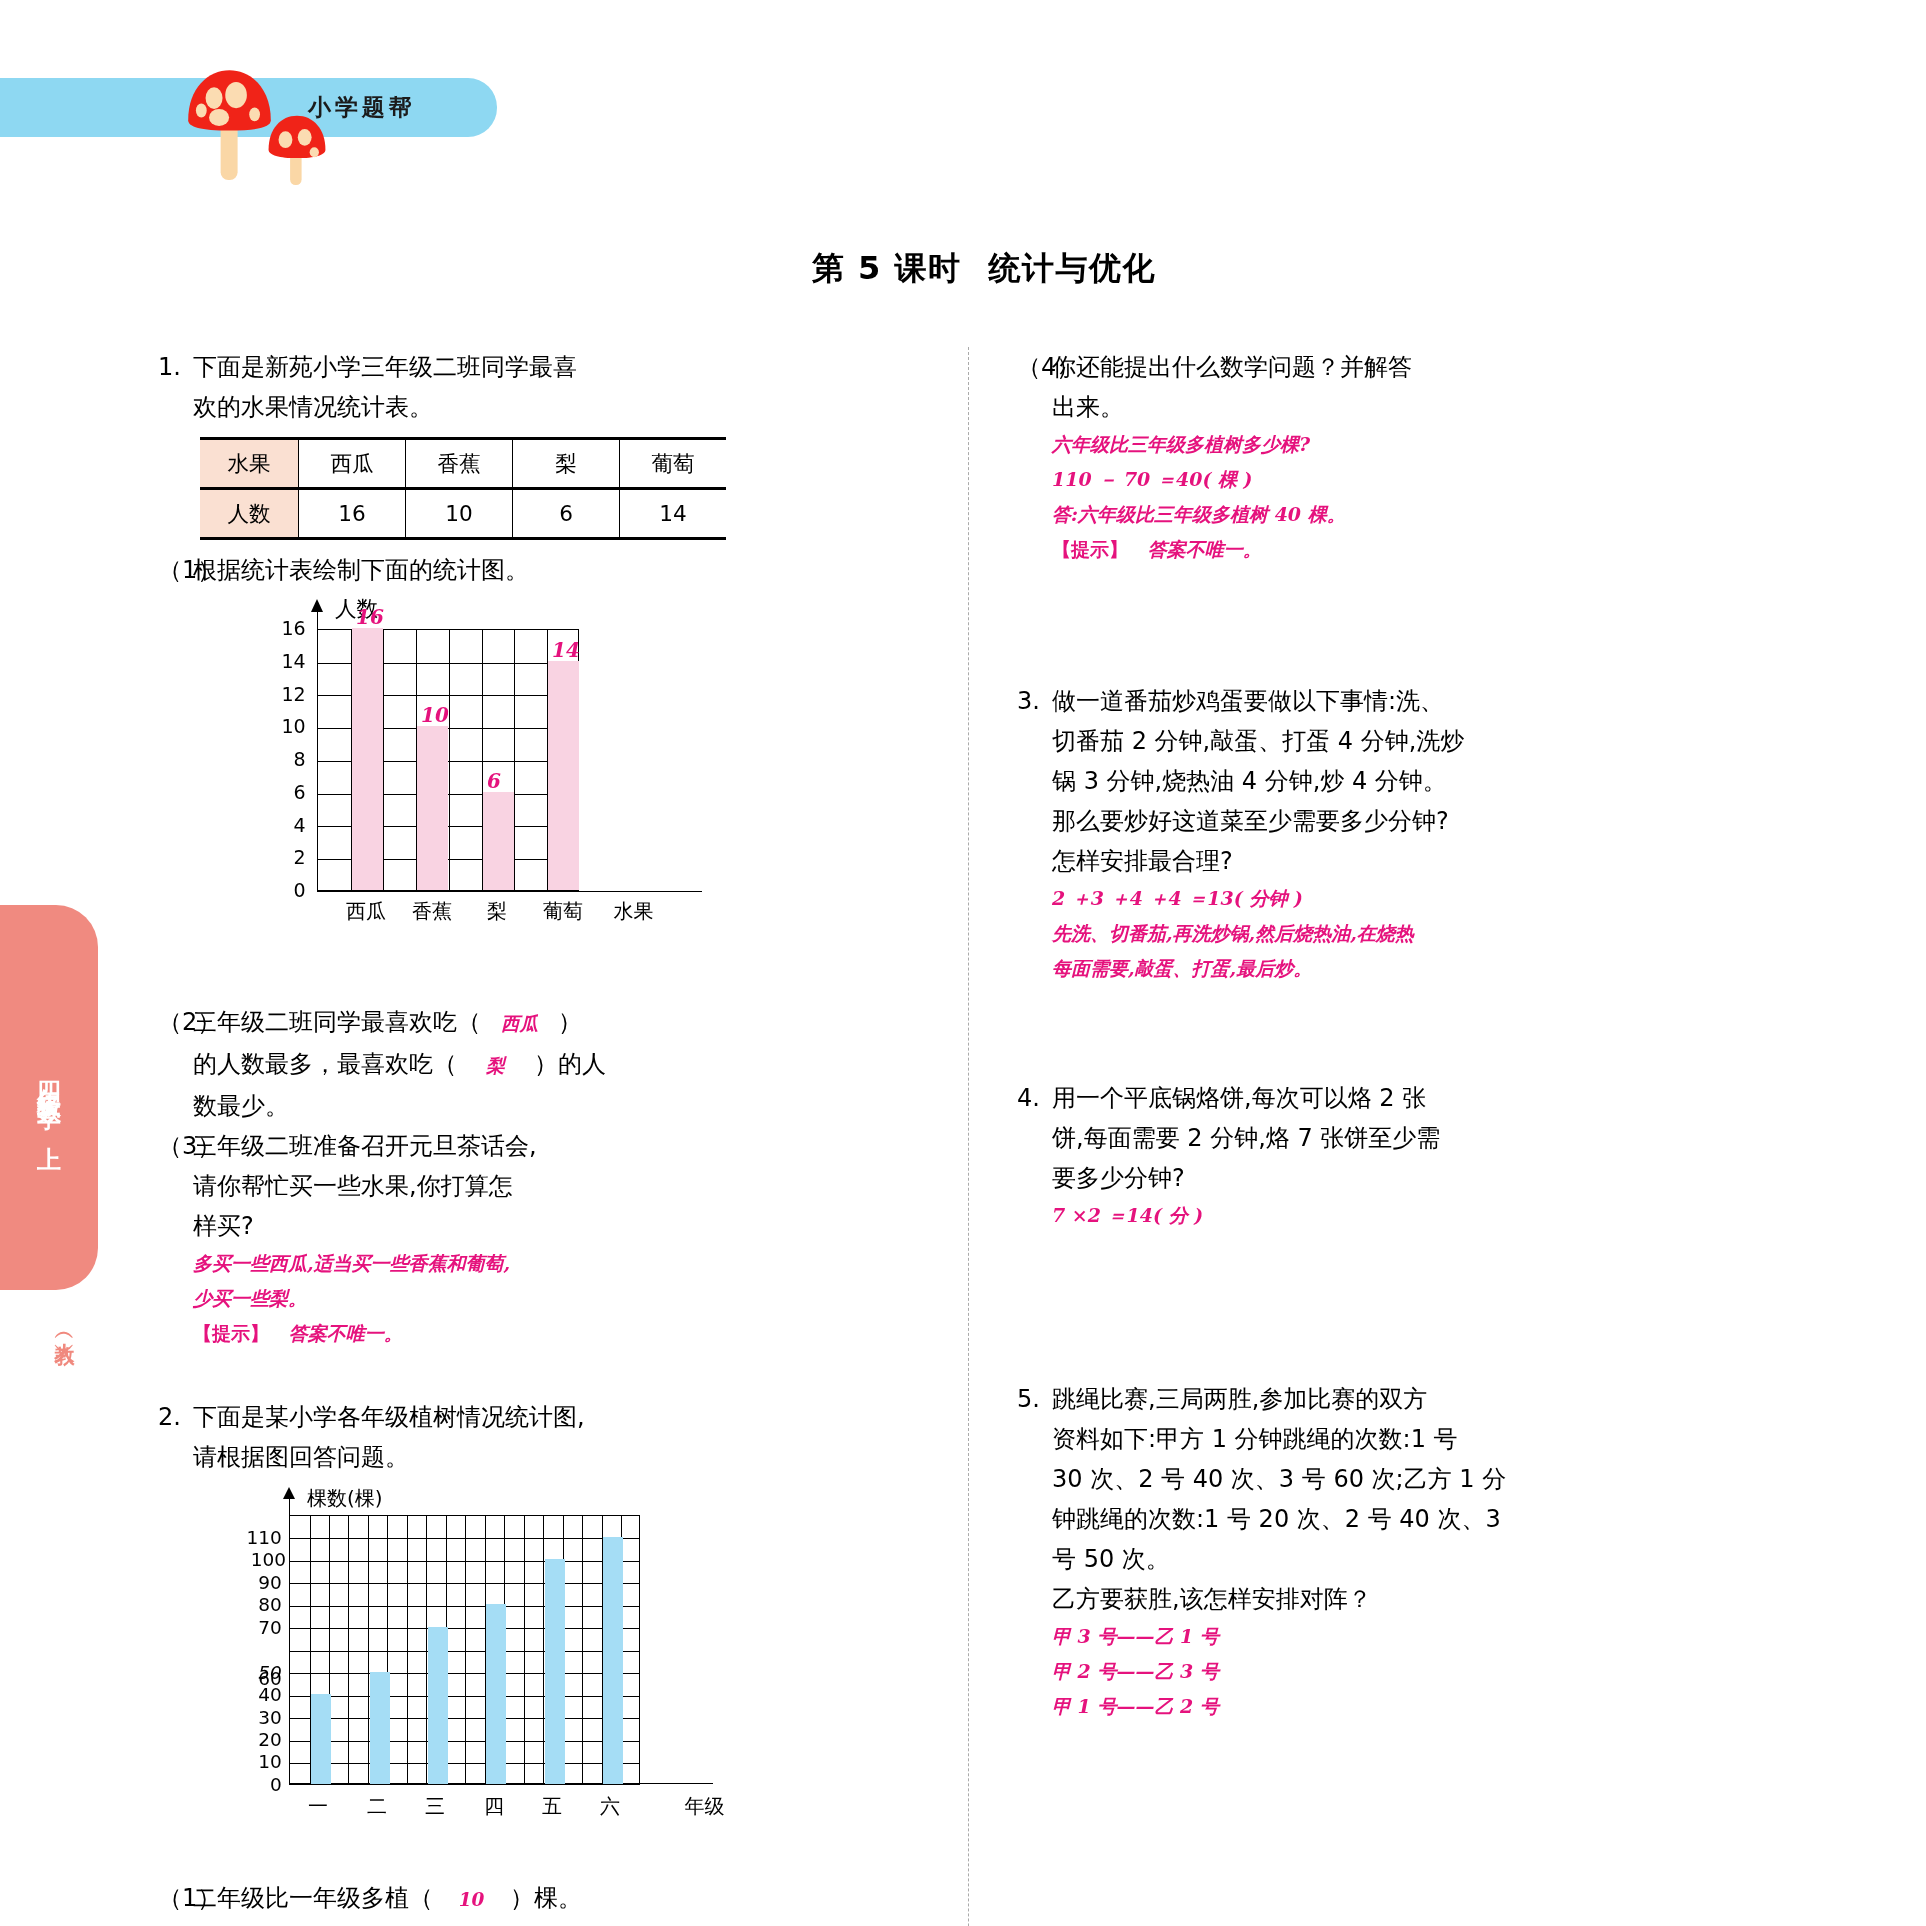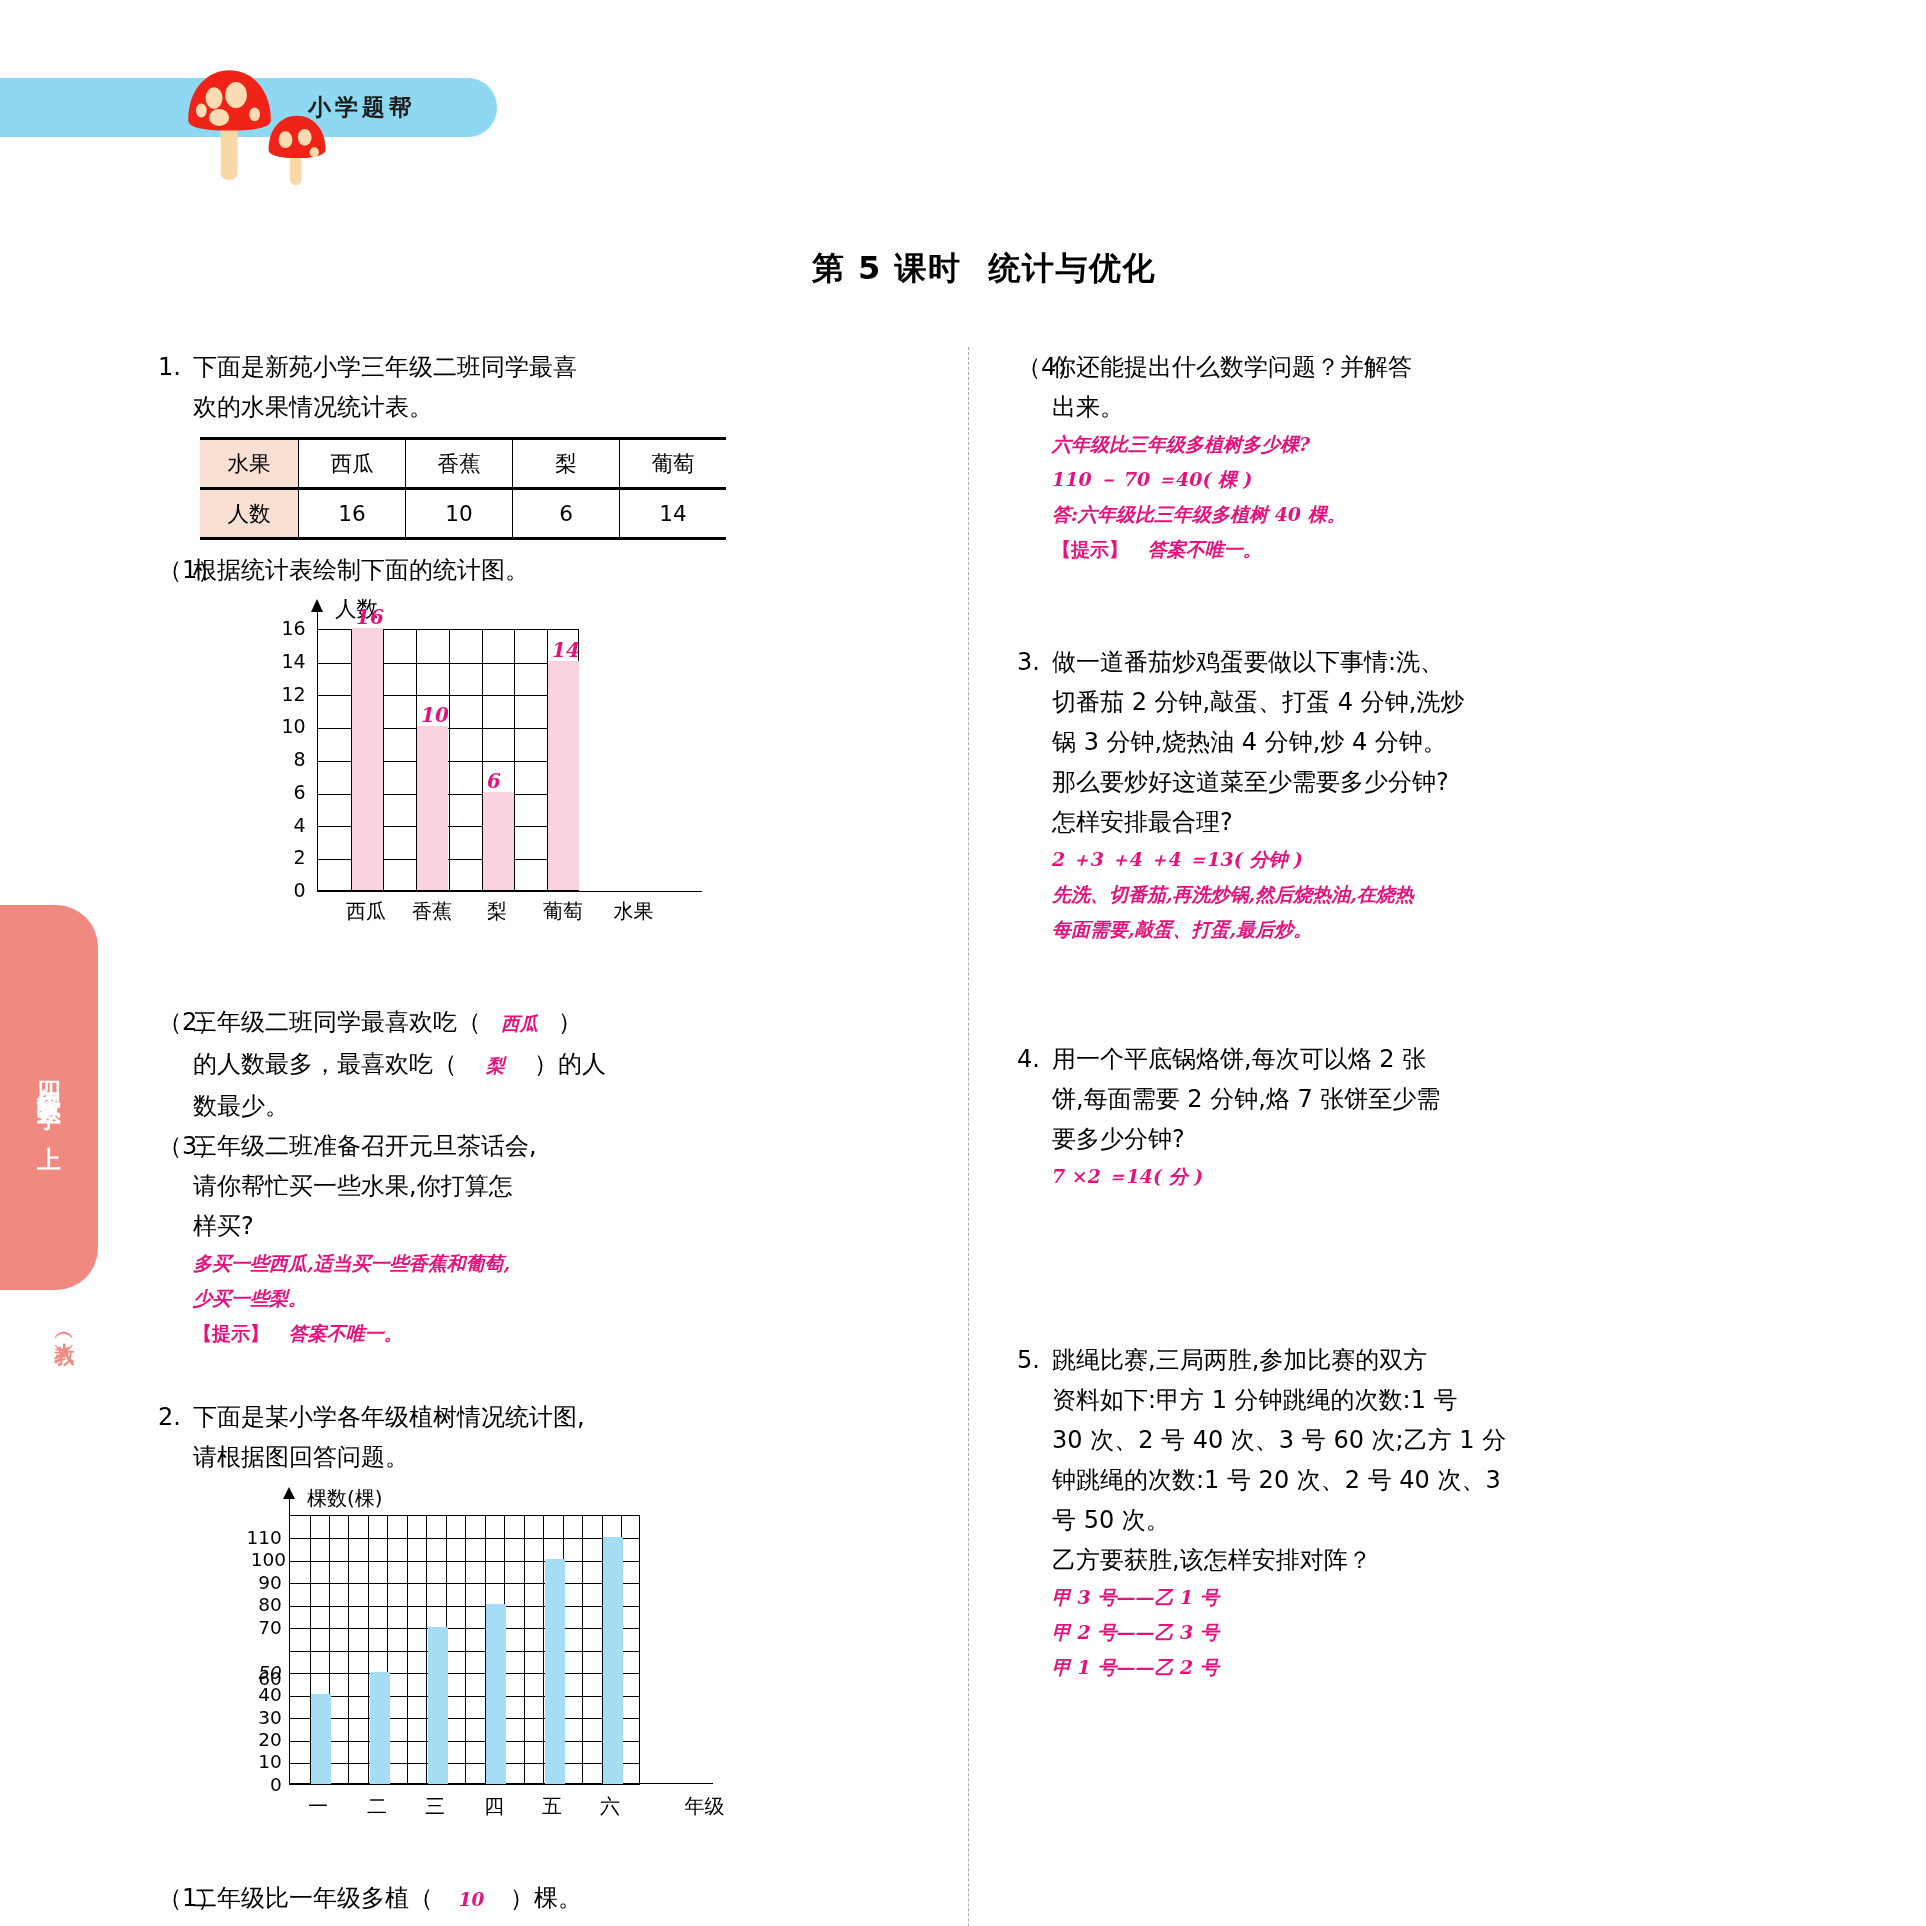--- a/index.html
+++ b/index.html
@@ -367,21 +367,21 @@
 
   <div class="q">
     <div class="qline"><span class="qnum">（4）</span><span>你还能提出什么数学问题？并解答</span></div>
     <div class="qline indent">出来。</div>
     <div class="ans">六年级比三年级多植树多少棵?</div>
     <div class="ans">110 － 70 ＝40( 棵 )</div>
     <div class="ans">答:六年级比三年级多植树 40 棵。</div>
     <div class="ans"><span class="hint-label">【提示】</span>&nbsp;&nbsp;&nbsp;<span>答案不唯一。</span></div>
   </div>
 
-  <div class="q" style="margin-top:75px;">
+  <div class="q" style="margin-top:114px;">
     <div class="qline"><span class="qnum">3.</span><span>做一道番茄炒鸡蛋要做以下事情:洗、</span></div>
     <div class="qline indent">切番茄 2 分钟,敲蛋、打蛋 4 分钟,洗炒</div>
     <div class="qline indent">锅 3 分钟,烧热油 4 分钟,炒 4 分钟。</div>
     <div class="qline indent">那么要炒好这道菜至少需要多少分钟?</div>
     <div class="qline indent">怎样安排最合理?</div>
     <div class="ans">2 ＋3 ＋4 ＋4 ＝13( 分钟 )</div>
     <div class="ans">先洗、切番茄,再洗炒锅,然后烧热油,在烧热</div>
     <div class="ans">每面需要,敲蛋、打蛋,最后炒。</div>
   </div>
 

